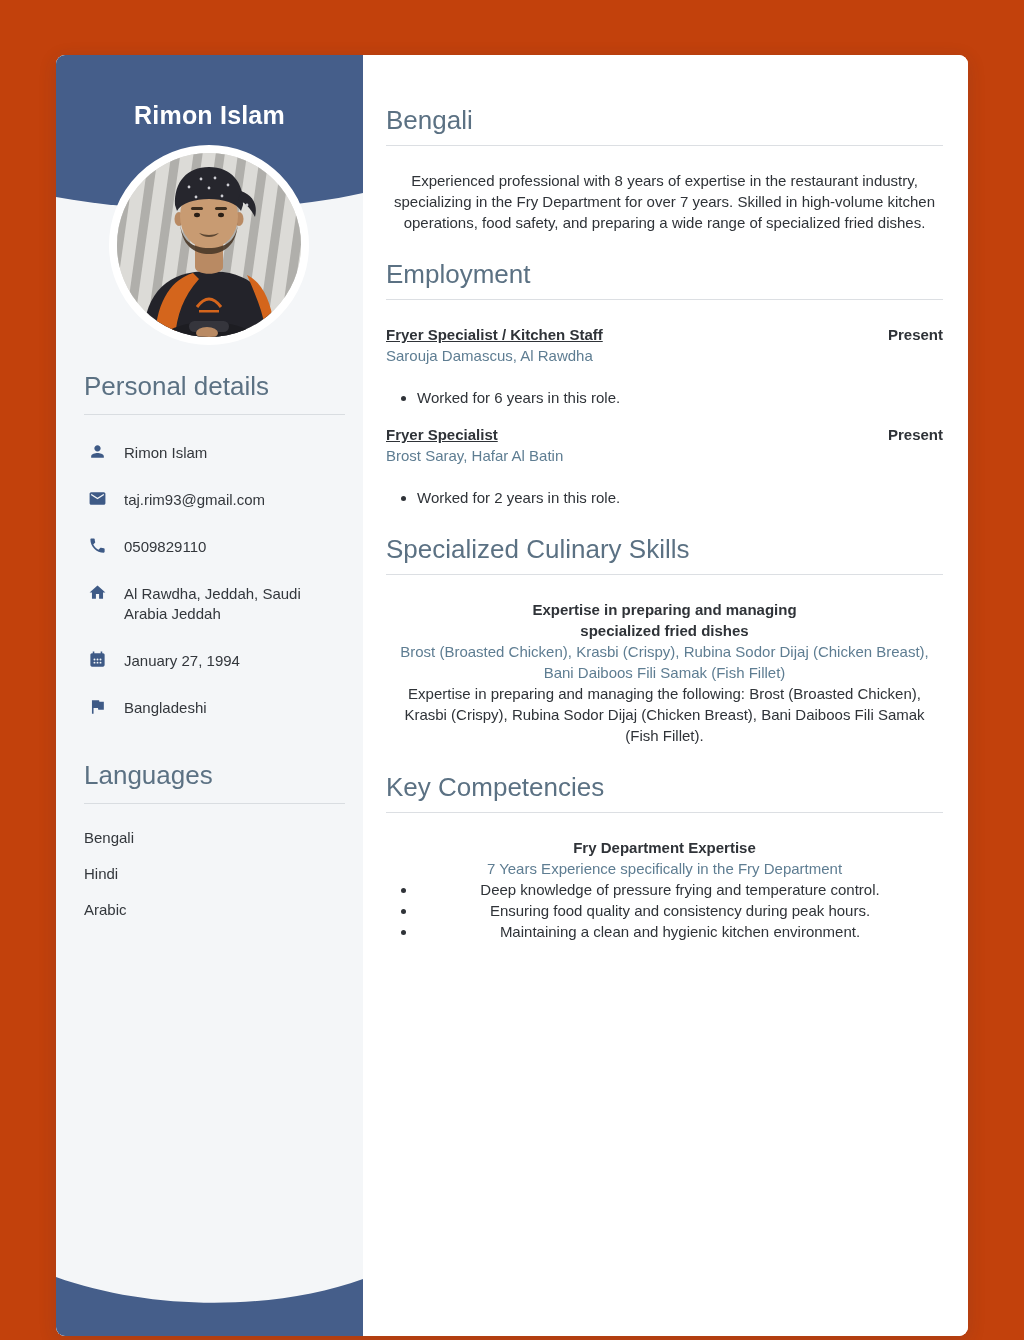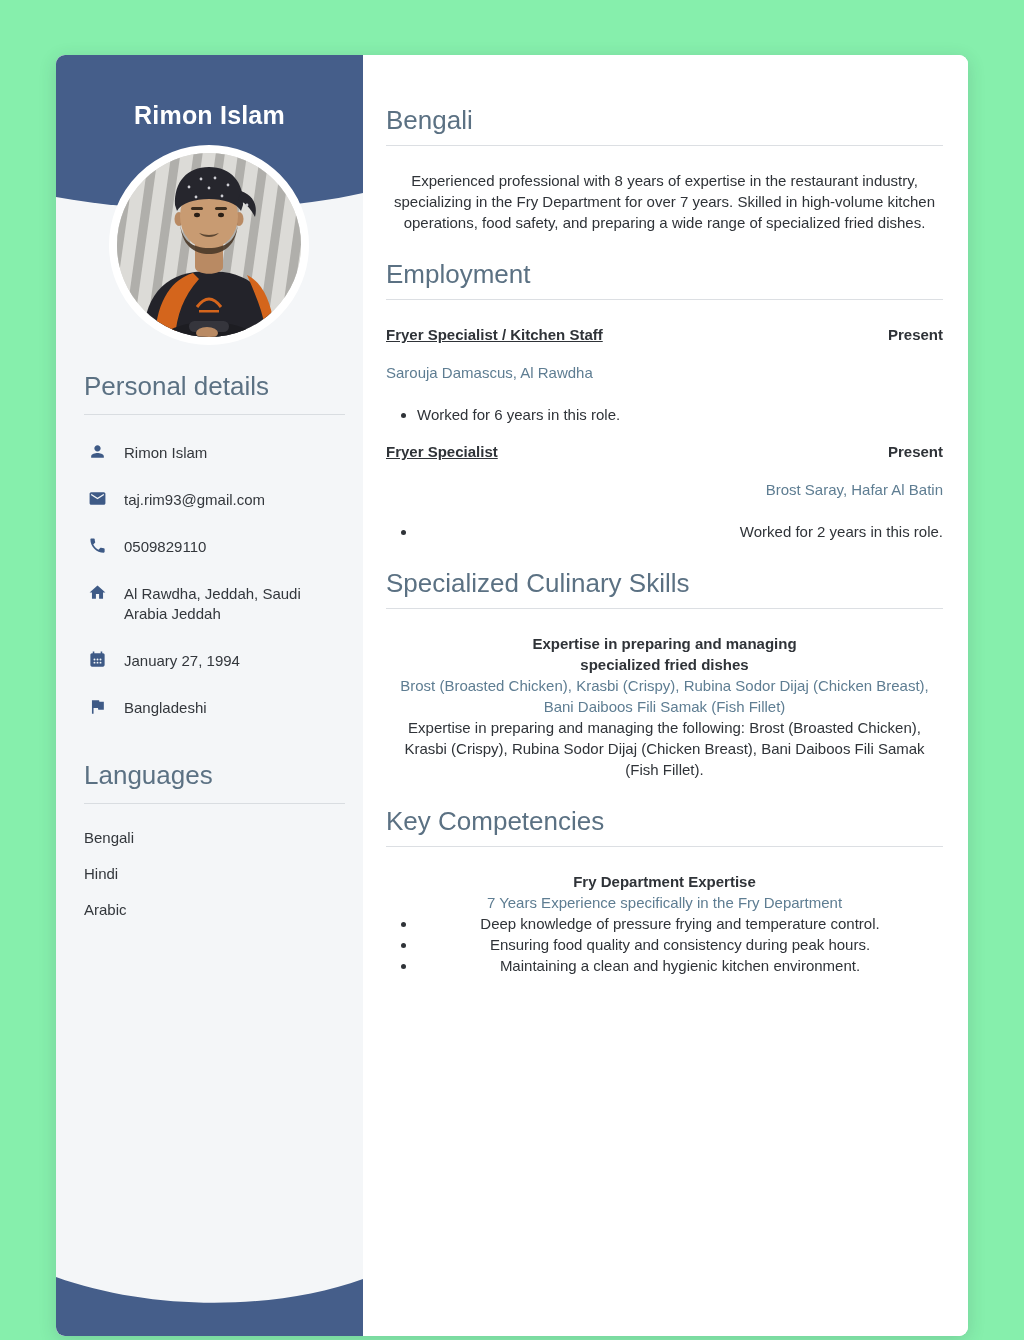--- a/index.html
+++ b/index.html
@@ -1,17 +1,17 @@
 <!DOCTYPE html>
 <html><head>
 <meta charset="utf-8">
 <style>
   * { margin:0; padding:0; box-sizing:border-box; }
   html, body { background:#ffffff; font-family:"Liberation Sans", sans-serif; }
-  .page { position:relative; width:1024px; height:1340px; background:#86efac; overflow:hidden; }
+  .page { position:relative; width:1024px; height:1340px; background:#c2410c; overflow:hidden; }
 
   .document {
     position:absolute; left:56px; top:55px; width:912px; height:1281px;
     border-radius:9px; overflow:hidden; display:flex; background:#ffffff;
     box-shadow:0 4px 18px rgba(35,48,68,0.16);
   }
 
   
   .sidebar { position:relative; flex:0 0 307px; width:307px; background:#f4f6f8; }
   .side-header-svg { position:absolute; top:0; left:0; display:block; z-index:1; }
@@ -42,25 +42,25 @@
   .lang-item { font-size:15px; color:#33373c; line-height:20px; margin-bottom:16px; }
 
   
   .main { flex:1; background:#ffffff; padding:50px 25px 30px 23px; }
   .sec-title { font-size:26px; font-weight:400; color:#5b7183; }
   .sec-rule { border:none; border-top:1px solid #dcdfe3; margin-top:9px; }
   .sec { margin-top:26px; }
   .sec-body { margin-top:24px; font-size:15px; line-height:21px; color:#2f3338;text-align:center; }
 
   .job { margin-top:24px; }
-  .job + .job { margin-top:16px;text-align:right; }
+  .job + .job { margin-top:16px; }
   .job-head { display:flex; justify-content:space-between; align-items:baseline; }
   .job-title { font-size:15px; font-weight:bold; color:#2f3338; line-height:21px;text-decoration:underline; }
   .job-date { font-size:15px; font-weight:bold; color:#2f3338; line-height:21px; }
-  .job-loc { font-size:15px; color:#5e7d92; line-height:21px;margin-top:17px; }
+  .job-loc { font-size:15px; color:#5e7d92; line-height:21px; }
   .job ul { margin:21px 0 0 0; padding-left:31px; }
   .job li { font-size:15px; line-height:21px; color:#2f3338; }
 
   .bold-line { font-weight:bold; color:#2f3338; }
   .slate-text { color:#5e7d92; }
   .dark-text { color:#2f3338; }
 
   .comp-body ul { margin:0; padding-left:31px; }
   .comp-body li { font-size:15px; line-height:21px; color:#2f3338; }
 </style>

